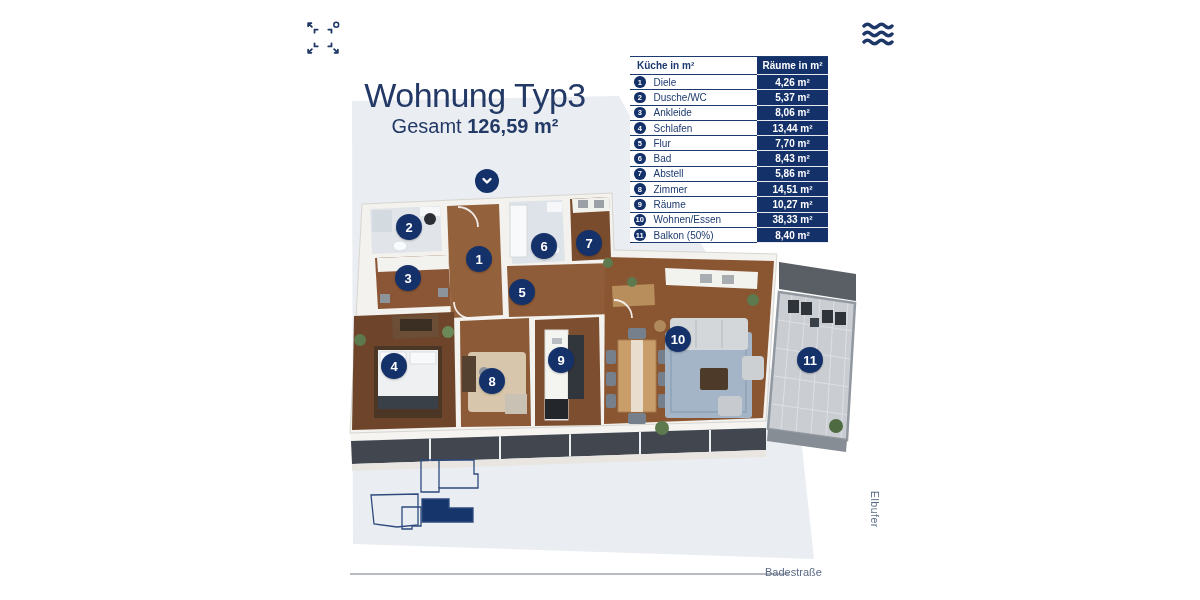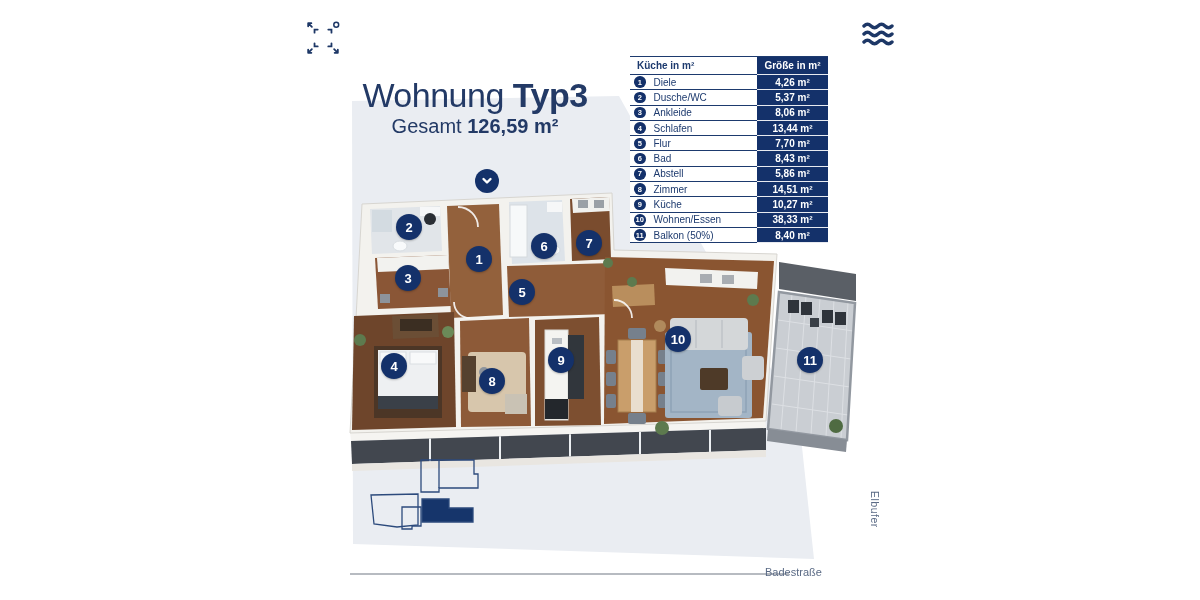--- a/index.html
+++ b/index.html
@@ -4,21 +4,21 @@
 <style>
   html,body{margin:0;padding:0;background:#fff;}
   #stage{position:relative;width:1200px;height:600px;overflow:hidden;background:#ffffff;
          font-family:"Liberation Sans",sans-serif;-webkit-font-smoothing:antialiased;}
   #bg-svg{position:absolute;left:0;top:0;}
 
   
   .title{position:absolute;left:320px;top:76px;width:310px;text-align:center;
          font-size:34px;color:#233a66;letter-spacing:-0.5px;white-space:nowrap;}
   .title .light{font-weight:400;}
-  .title .bold{font-weight:700;}
+  .title .bold{font-weight:400;}
   .subtitle{position:absolute;left:320px;top:115px;width:310px;text-align:center;
          font-size:20px;color:#233a66;white-space:nowrap;}
   .subtitle .light{font-weight:400;}
   .subtitle .bold{font-weight:700;}
 
   
   .arrow-btn{position:absolute;left:475px;top:169px;width:24px;height:24px;border-radius:50%;
          background:#14316a;display:flex;align-items:center;justify-content:center;cursor:pointer;}
 
   
@@ -231,21 +231,21 @@
 
   <div class="arrow-btn">
     <svg width="16" height="16" viewBox="0 0 16 16">
       <polyline points="4.5,6 8,9.5 11.5,6" fill="none" stroke="#ffffff" stroke-width="2.4" stroke-linecap="round" stroke-linejoin="round"></polyline>
     </svg>
   </div>
 
   <div class="rtable">
     <div class="thead">
       <div class="h-left">Küche in m²</div>
-      <div class="h-right">Größe in m²</div>
+      <div class="h-right">Räume in m²</div>
     </div>
     <div>
         <div class="trow">
           <div class="tname">
             <span class="tbadge">1</span>
             <span class="tlabel">Diele</span>
           </div>
           <div class="tsize">4,26 m²</div>
         </div>
         <div class="trow">
@@ -293,21 +293,21 @@
         <div class="trow">
           <div class="tname">
             <span class="tbadge">8</span>
             <span class="tlabel">Zimmer</span>
           </div>
           <div class="tsize">14,51 m²</div>
         </div>
         <div class="trow">
           <div class="tname">
             <span class="tbadge">9</span>
-            <span class="tlabel">Küche</span>
+            <span class="tlabel">Räume</span>
           </div>
           <div class="tsize">10,27 m²</div>
         </div>
         <div class="trow">
           <div class="tname">
             <span class="tbadge">10</span>
             <span class="tlabel">Wohnen/Essen</span>
           </div>
           <div class="tsize">38,33 m²</div>
         </div>

